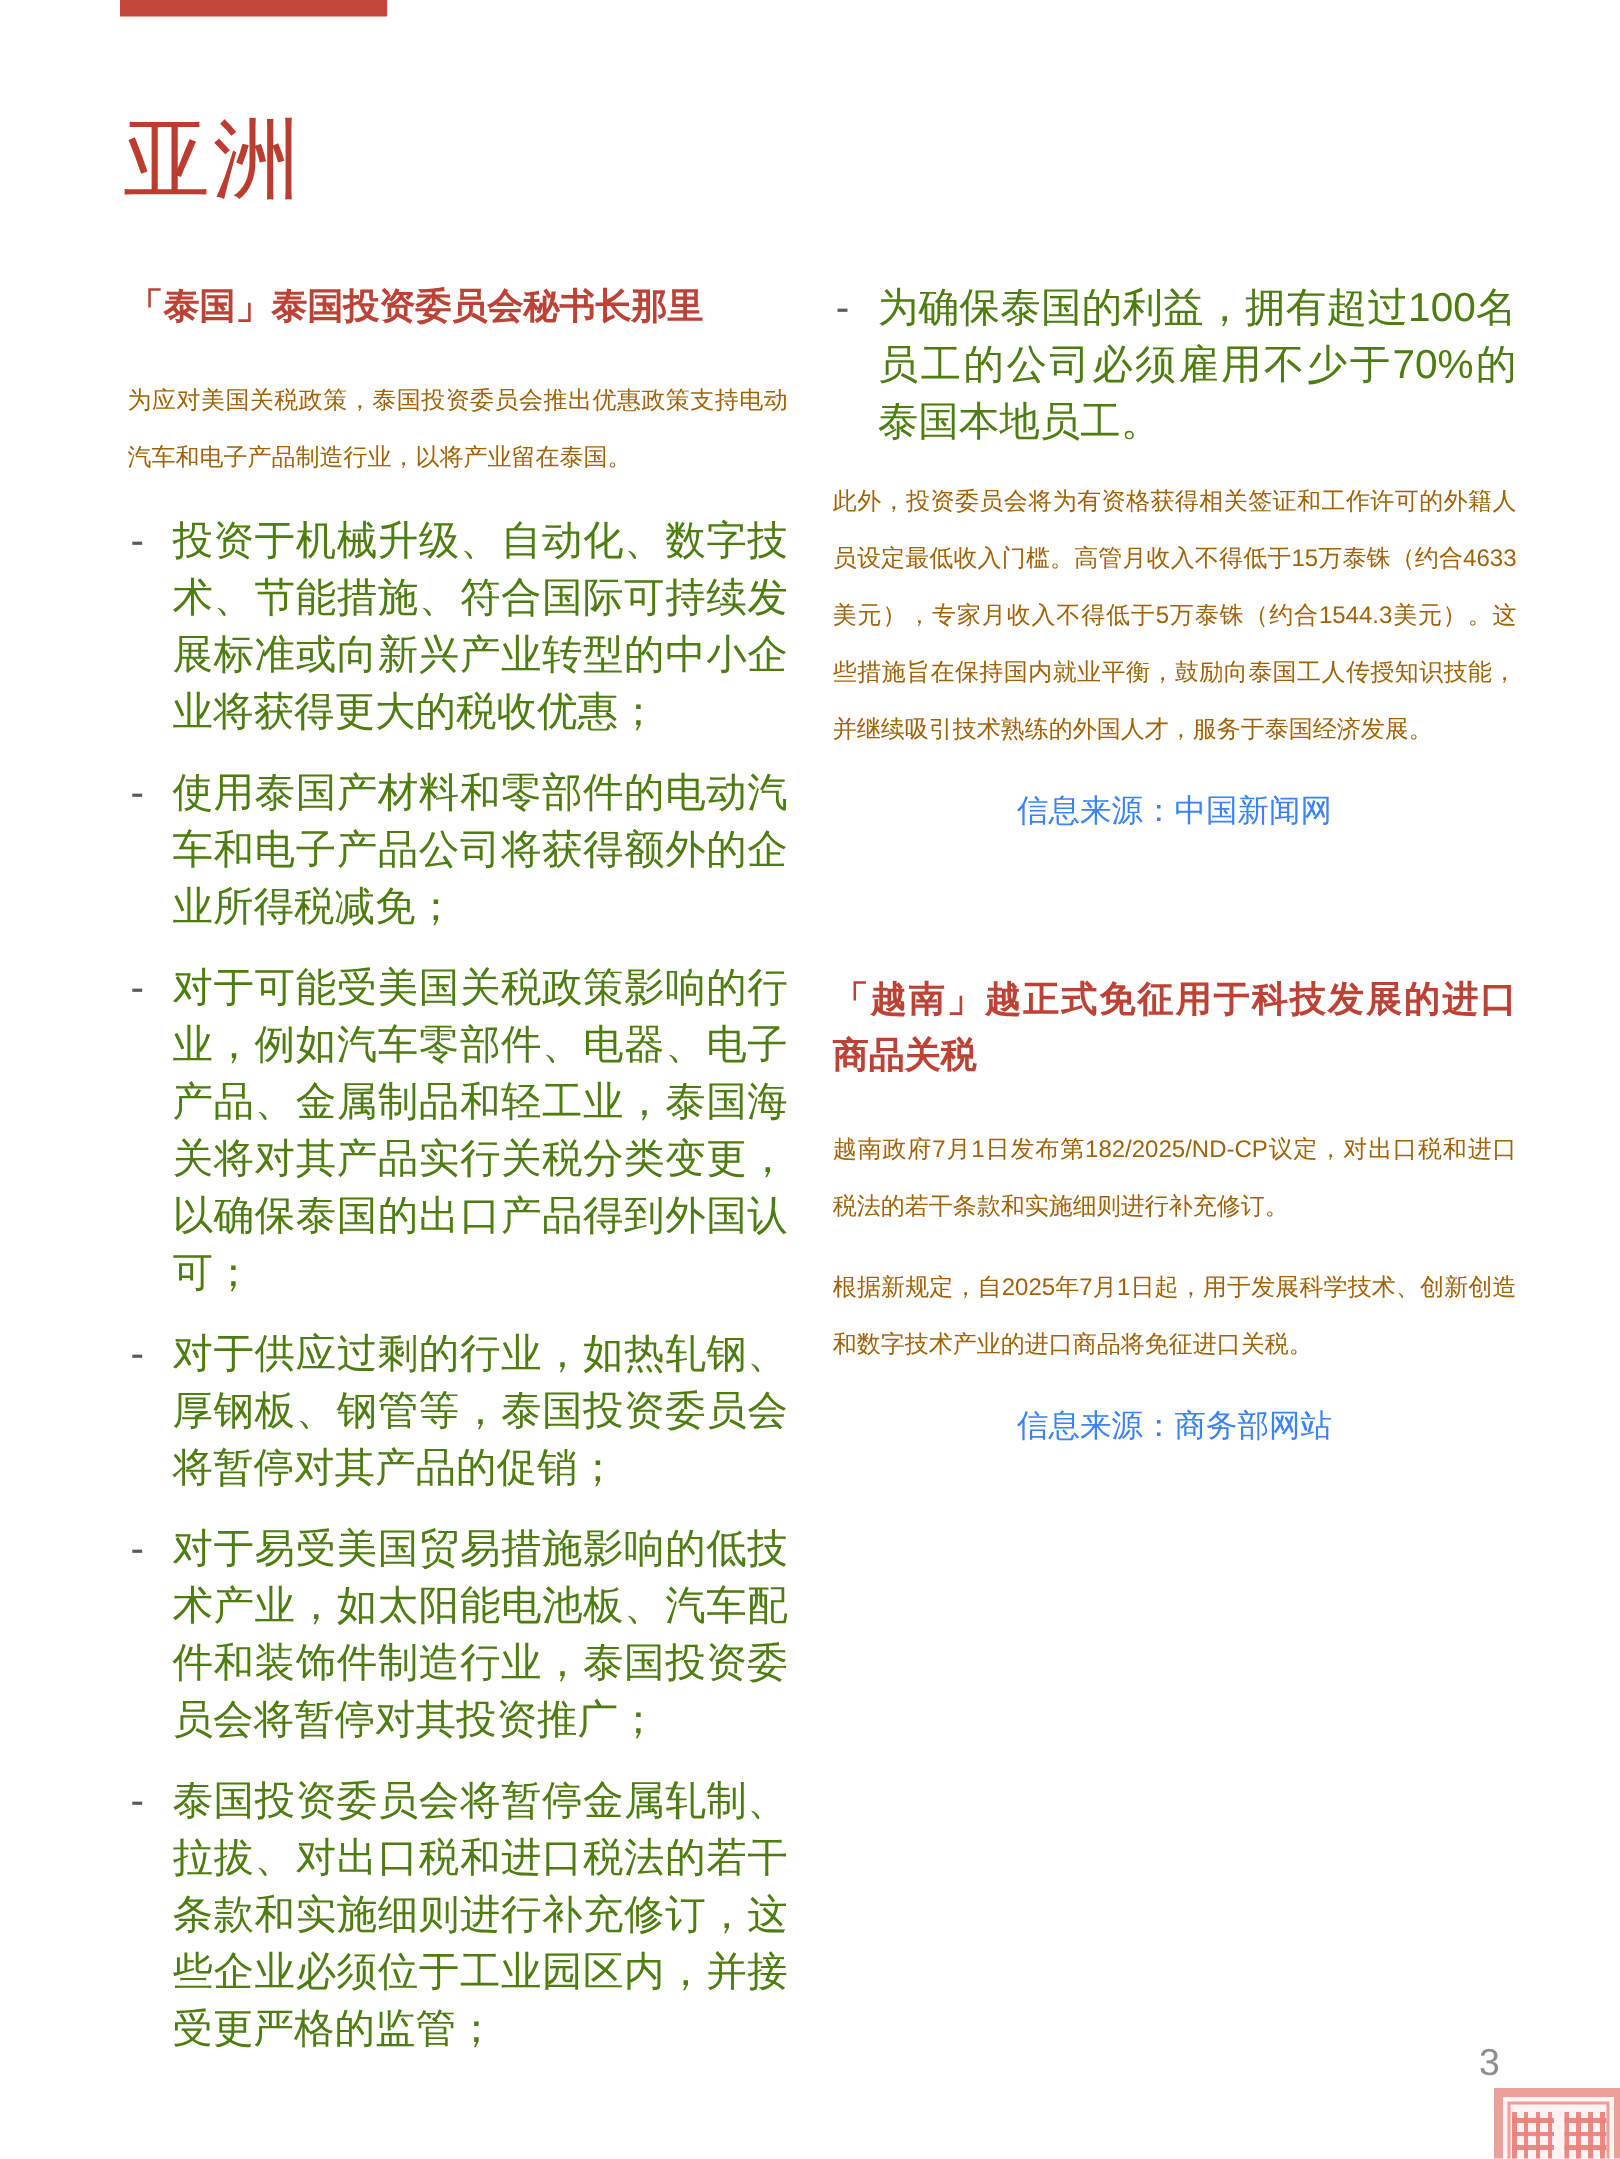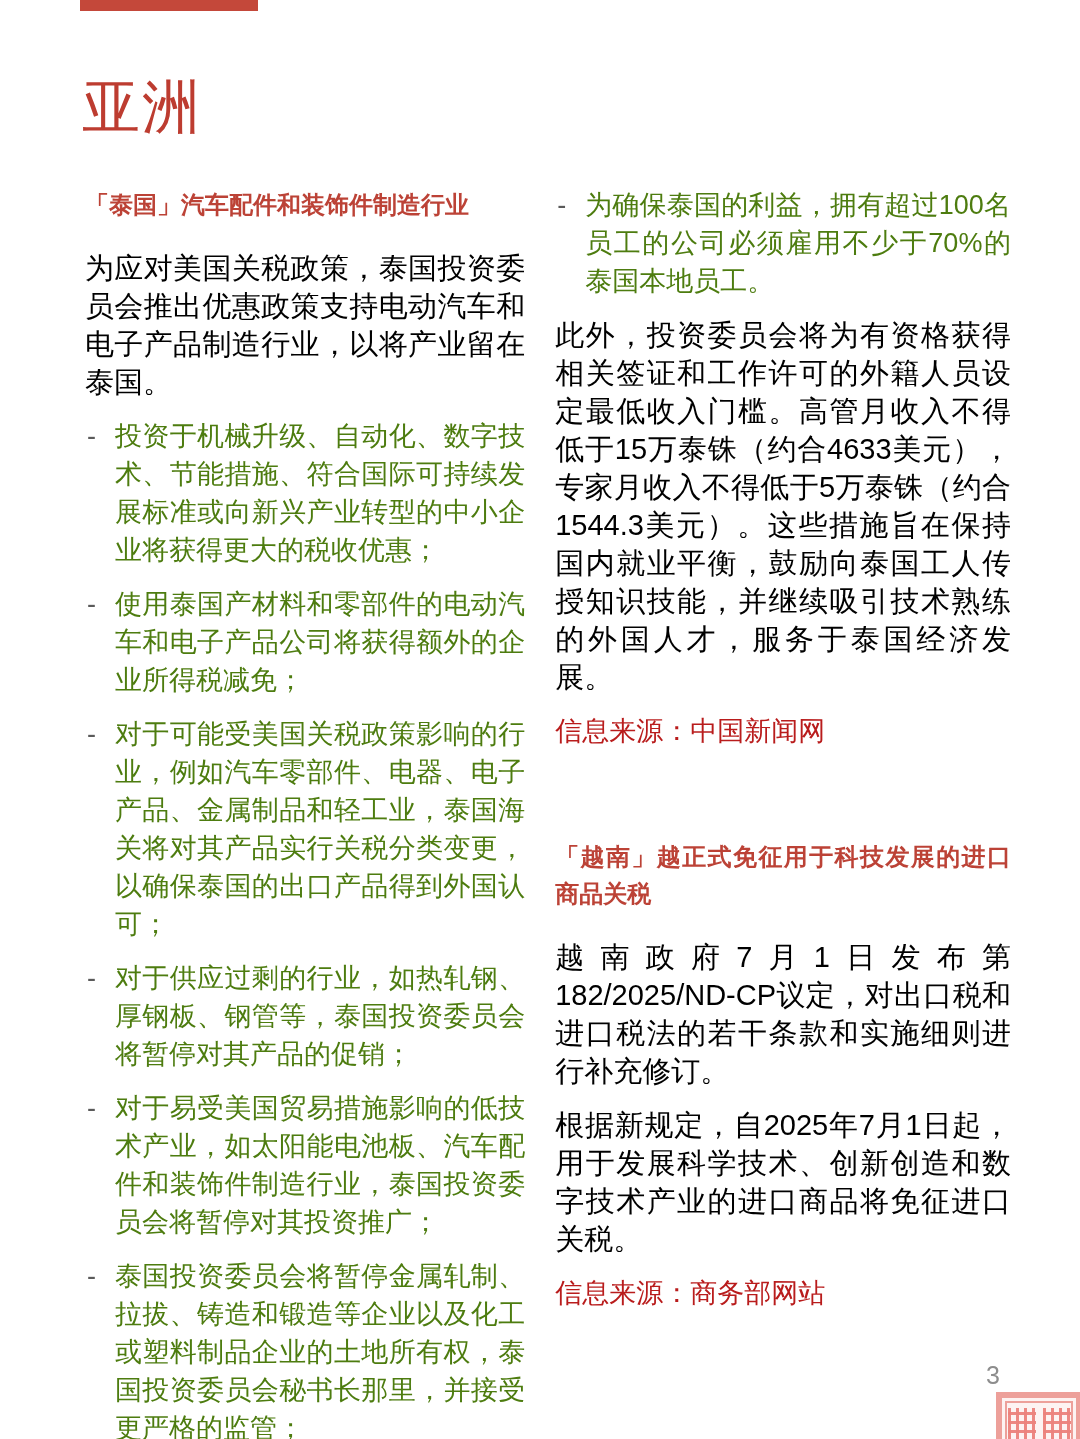--- a/index.html
+++ b/index.html
@@ -44,43 +44,44 @@
     font-weight:bold;
     color:#bc4236;
     text-align:justify;
   }
   .section-heading.second{
     margin-top:88px;
   }
 
   .body-p{
     margin:0 0 16px 0;
-    font-size:29px;line-height:38px;
+    font-size:16px;line-height:38px;
     text-align:justify;
-    color:#000000;
+    color:#a16207;
   }
 
   .bullet{
     position:relative;
     margin:0 0 16px 0;
     padding-left:30px;
     font-size:27px;line-height:38px;
     text-align:justify;
     color:#4d7c0f;
   }
   .bullet::before{
     content:"-";
     position:absolute;left:2px;top:0;
     color:#5a5a5a;
   }
 
   .source-line{
     margin:4px 0 0 0;
-    font-size:27px;line-height:38px;
-    color:#b91c1c;
+    font-size:21px;line-height:38px;
+    color:#3b82f6;
+    text-align:center;
   }
   .source-line.first{
     margin-bottom:0;
   }
 
   .page-number{
     position:absolute;left:976px;top:1358px;
     width:34px;text-align:center;
     font-size:25px;line-height:34px;
     color:#8d8d8d;
@@ -117,30 +118,30 @@
 
 <div class="page">
 
   <div class="top-bar"></div>
 
   <h1 class="page-title">亚洲</h1>
 
   <div class="columns">
 
     <div class="col col-left">
-      <h2 class="section-heading">「泰国」汽车配件和装饰件制造行业</h2>
+      <h2 class="section-heading">「泰国」泰国投资委员会秘书长那里</h2>
 
       <p class="body-p">为应对美国关税政策，泰国投资委员会推出优惠政策支持电动汽车和电子产品制造行业，以将产业留在泰国。</p>
 
       <div class="bullet">投资于机械升级、自动化、数字技术、节能措施、符合国际可持续发展标准或向新兴产业转型的中小企业将获得更大的税收优惠；</div>
       <div class="bullet">使用泰国产材料和零部件的电动汽车和电子产品公司将获得额外的企业所得税减免；</div>
       <div class="bullet">对于可能受美国关税政策影响的行业，例如汽车零部件、电器、电子产品、金属制品和轻工业，泰国海关将对其产品实行关税分类变更，以确保泰国的出口产品得到外国认可；</div>
       <div class="bullet">对于供应过剩的行业，如热轧钢、厚钢板、钢管等，泰国投资委员会将暂停对其产品的促销；</div>
       <div class="bullet">对于易受美国贸易措施影响的低技术产业，如太阳能电池板、汽车配件和装饰件制造行业，泰国投资委员会将暂停对其投资推广；</div>
-      <div class="bullet">泰国投资委员会将暂停金属轧制、拉拔、铸造和锻造等企业以及化工或塑料制品企业的土地所有权，泰国投资委员会秘书长那里，并接受更严格的监管；</div>
+      <div class="bullet">泰国投资委员会将暂停金属轧制、拉拔、对出口税和进口税法的若干条款和实施细则进行补充修订，这些企业必须位于工业园区内，并接受更严格的监管；</div>
     </div>
 
     <div class="col col-right">
       <div class="bullet">为确保泰国的利益，拥有超过100名员工的公司必须雇用不少于70%的泰国本地员工。</div>
 
       <p class="body-p">此外，投资委员会将为有资格获得相关签证和工作许可的外籍人员设定最低收入门槛。高管月收入不得低于15万泰铢（约合4633美元），专家月收入不得低于5万泰铢（约合1544.3美元）。这些措施旨在保持国内就业平衡，鼓励向泰国工人传授知识技能，并继续吸引技术熟练的外国人才，服务于泰国经济发展。</p>
 
       <p class="source-line first">信息来源：中国新闻网</p>
 
       <h2 class="section-heading second">「越南」越正式免征用于科技发展的进口商品关税</h2>

